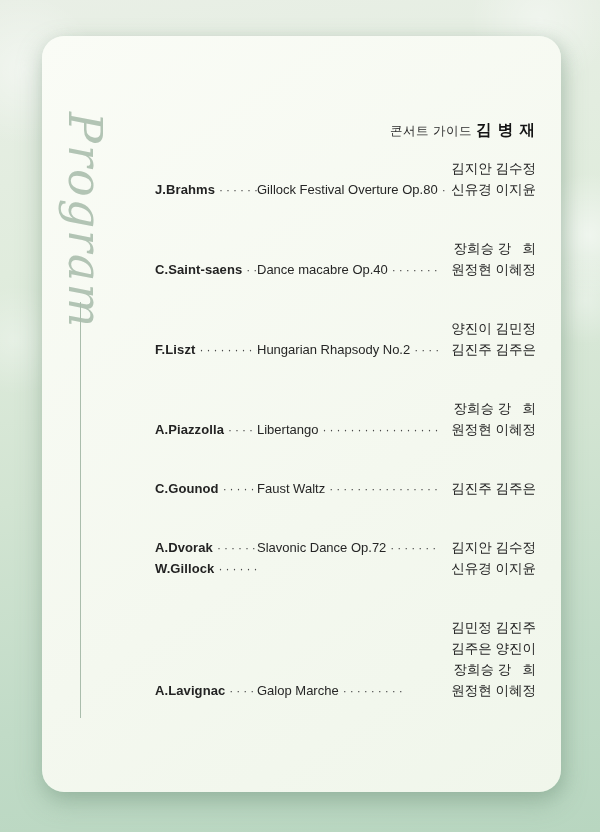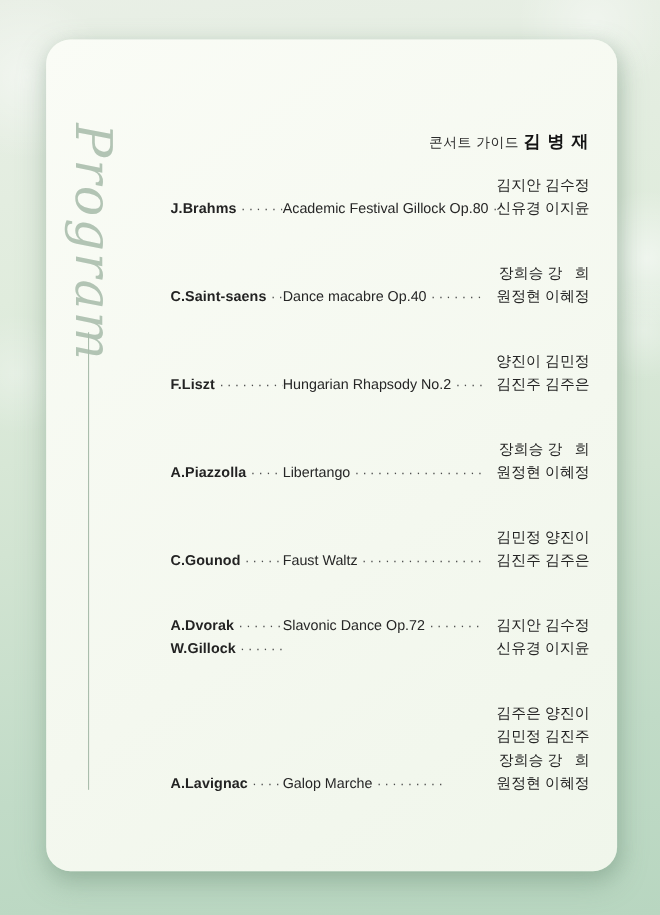--- a/index.html
+++ b/index.html
@@ -128,21 +128,21 @@
       </div>
       <div>
   <div class="prog-row">
     <div class="left-col">
 
         <div class="left-line">
           <span class="comp-cell">
             <span class="composer">J.Brahms</span>
             <span class="lead">····································································</span>
           </span>
-          <span class="piece">Academic Festival Gillock Op.80</span>
+          <span class="piece">Gillock Festival Overture Op.80</span>
           <span class="lead">····································································</span>
         </div>
     </div>
     <div class="perf-col">
       <div class="perf-line">김지안 김수정</div>
               <div class="perf-line">신유경 이지윤</div>
     </div>
   </div>
   <div class="prog-row">
     <div class="left-col">
@@ -201,21 +201,20 @@
         <div class="left-line">
           <span class="comp-cell">
             <span class="composer">C.Gounod</span>
             <span class="lead">····································································</span>
           </span>
           <span class="piece">Faust Waltz</span>
           <span class="lead">····································································</span>
         </div>
     </div>
     <div class="perf-col">
-      <div class="perf-line">김민정 양진이</div>
               <div class="perf-line">김진주 김주은</div>
     </div>
   </div>
   <div class="prog-row">
     <div class="left-col">
 
         <div class="left-line">
           <span class="comp-cell">
             <span class="composer">A.Dvorak</span>
             <span class="lead">····································································</span>
@@ -242,22 +241,22 @@
         <div class="left-line">
           <span class="comp-cell">
             <span class="composer">A.Lavignac</span>
             <span class="lead">····································································</span>
           </span>
           <span class="piece">Galop Marche</span>
           <span class="lead">····································································</span>
         </div>
     </div>
     <div class="perf-col">
-      <div class="perf-line">김주은 양진이</div>
-              <div class="perf-line">김민정 김진주</div>
+      <div class="perf-line">김민정 김진주</div>
+              <div class="perf-line">김주은 양진이</div>
               <div class="perf-line">장희승 강   희</div>
               <div class="perf-line">원정현 이혜정</div>
     </div>
   </div>
         </div>
     </div>
   </div>
 </div>
 
 </body></html>

